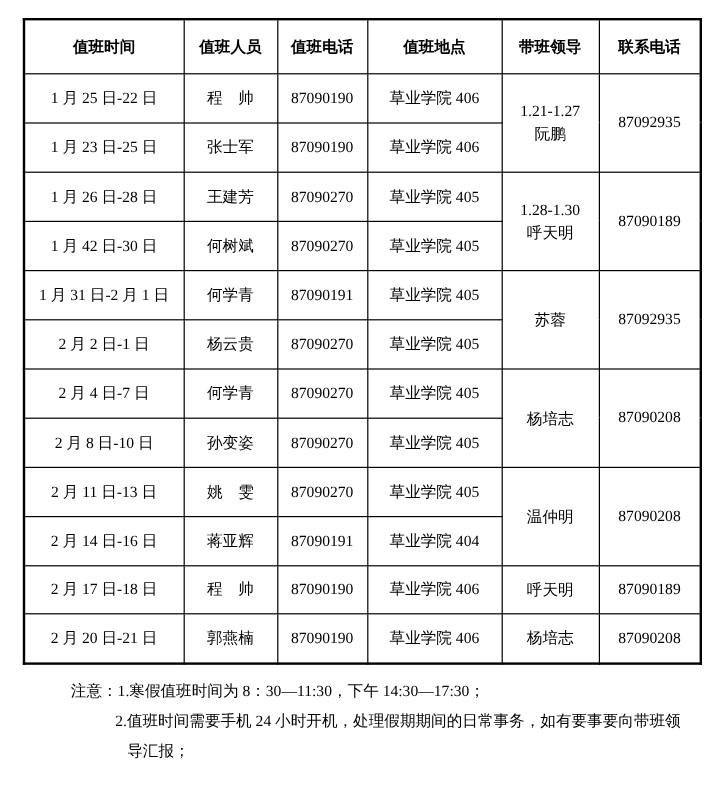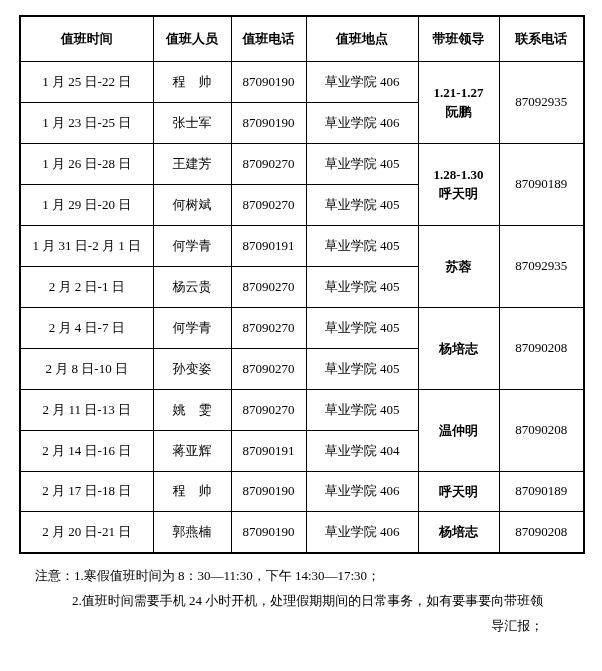--- a/index.html
+++ b/index.html
@@ -24,29 +24,29 @@
     vertical-align:middle;
     font-size:13px;
     padding:0 2px;
     overflow:hidden;
   }
   .duty-table thead tr{height:45px;}
   .duty-table th{font-weight:bold;}
   .duty-table tbody tr{height:41px;}
   .duty-table tbody tr.row-11{height:40px;}
   .duty-table tbody tr.row-12{height:42px;}
-  .duty-table td.cell-leader{line-height:19px;font-weight:bold;}
+  .duty-table td.cell-leader{line-height:19px;}
   .notes{
-    position:absolute;left:35px;top:563px;
+    position:absolute;left:59px;top:563px;
     font-size:13px;
     line-height:25px;
     white-space:nowrap;
   }
   .note-line.indent-1{margin-left:37px;text-align:right;}
-  .note-line.indent-2{margin-left:47px;text-align:right;}
+  .note-line.indent-2{margin-left:47px;}
 </style>
 </head>
 <body>
 
 <div class="page">
   <table class="duty-table">
     <colgroup>
         <col style="width: 133px;">
         <col style="width: 78px;">
         <col style="width: 75px;">
@@ -81,21 +81,21 @@
         </tr>
         <tr class="row-3">
           <td>1 月 26 日-28 日</td>
           <td>王建芳</td>
           <td>87090270</td>
           <td>草业学院 405</td>
           <td rowspan="2" class="cell-leader"><span>1.28-1.30</span><br><span>呼天明</span></td>
           <td rowspan="2">87090189</td>
         </tr>
         <tr class="row-4">
-          <td>1 月 29 日-20 日</td>
+          <td>1 月 42 日-30 日</td>
           <td>何树斌</td>
           <td>87090270</td>
           <td>草业学院 405</td>
         </tr>
         <tr class="row-5">
           <td>1 月 31 日-2 月 1 日</td>
           <td>何学青</td>
           <td>87090191</td>
           <td>草业学院 405</td>
           <td rowspan="2" class="cell-leader"><span>苏蓉</span></td>

